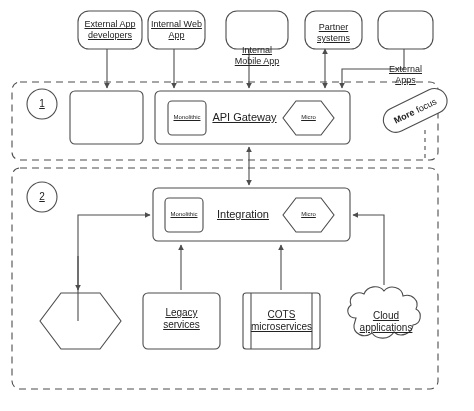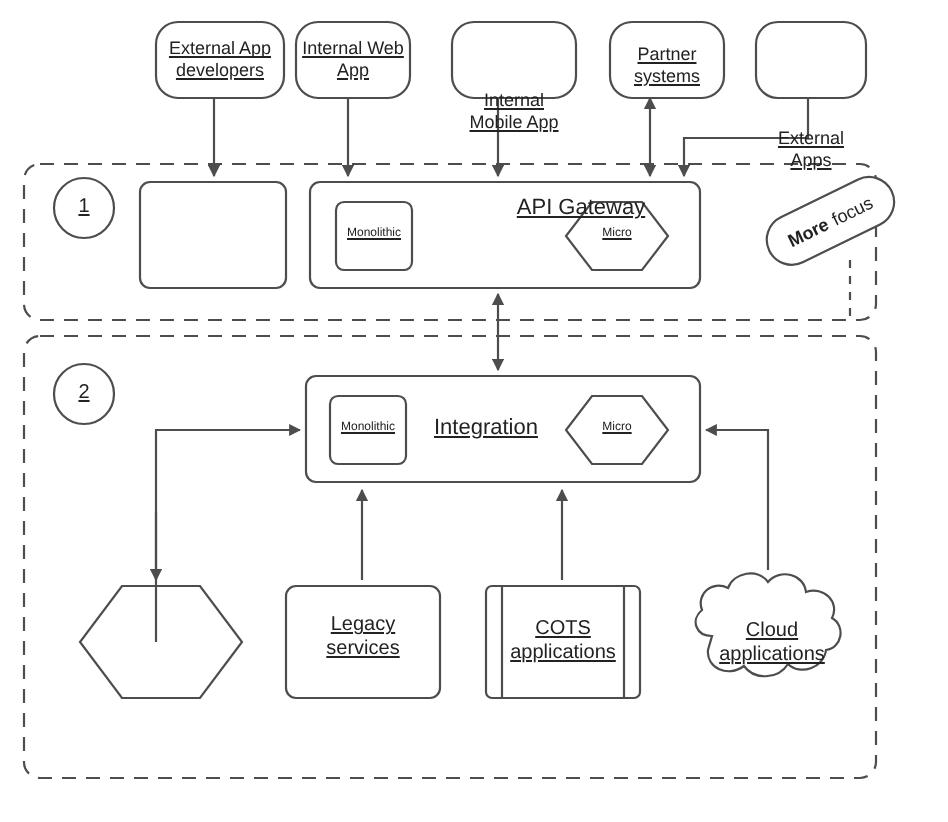--- a/index.html
+++ b/index.html
@@ -143,32 +143,32 @@
   <div class="node-label lbl-source" style="left:226px; top:29px;  width:62px; height:54px;">Internal
 Mobile App</div>
   <div class="node-label lbl-source" style="left:305px; top:11px;  width:57px; height:44px;">Partner
 systems</div>
   <div class="node-label lbl-source" style="left:378px; top:11px;  width:55px; height:40px;margin-top:44px;">External
 Apps</div>
 
   <div class="node-label lbl-badge" style="left:27px; top:89px; width:30px; height:30px;">1</div>
   <div class="node-label lbl-badge" style="left:27px; top:182px; width:30px; height:30px;">2</div>
 
-  <div class="node-label lbl-main" style="left:206px; top:78px; width:77px; height:53px;margin-left:46px;">API Gateway</div>
+  <div class="node-label lbl-main" style="left:206px; top:91px; width:77px; height:53px;">API Gateway</div>
   <div class="node-label lbl-sub" style="left:168px; top:101px; width:38px; height:34px;">Monolithic</div>
   <div class="node-label lbl-sub" style="left:291px; top:101px; width:35px; height:34px;">Micro</div>
 
   <div class="node-label lbl-main" style="left:203px; top:188px; width:80px; height:53px;">Integration</div>
   <div class="node-label lbl-sub" style="left:165px; top:198px; width:38px; height:34px;">Monolithic</div>
   <div class="node-label lbl-sub" style="left:291px; top:198px; width:35px; height:34px;">Micro</div>
 
   <div class="node-label lbl-bottom" style="left:143px; top:291px; width:77px; height:56px;">Legacy
 services</div>
   <div class="node-label lbl-bottom" style="left:251px; top:293px; width:61px; height:56px;">COTS
-applications</div>
+microservices</div>
   <div class="node-label lbl-bottom" style="left:348px; top:296px; width:76px; height:52px;">Cloud
 applications</div>
 
   <div class="focus-tag" style="left:381px; top:98px; width:68px; height:25px; transform:rotate(-26deg); transform-origin:34px 12.5px;">
     <span class="strong">More</span>
     <span style="width:3px;"></span>
     <span>focus</span>
   </div>
 
 </div>

